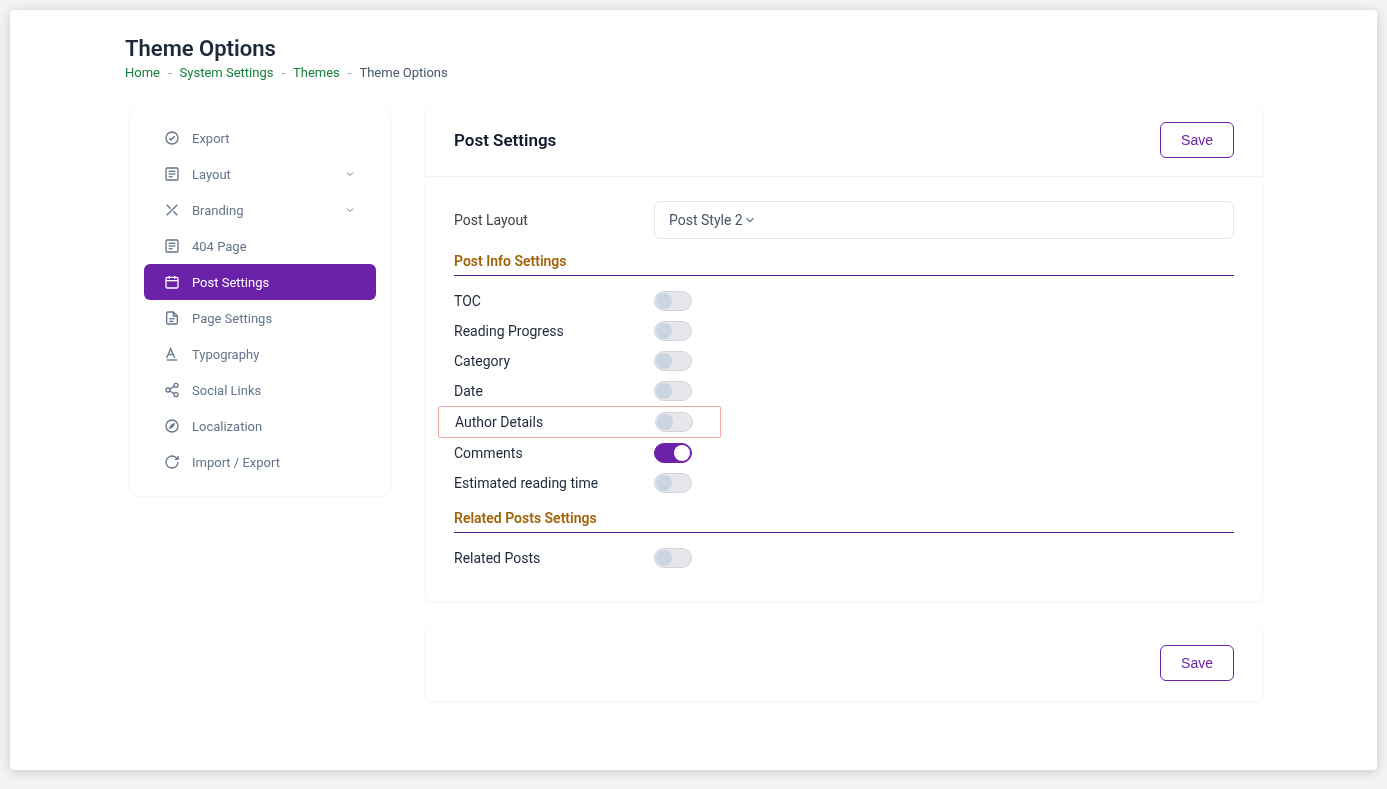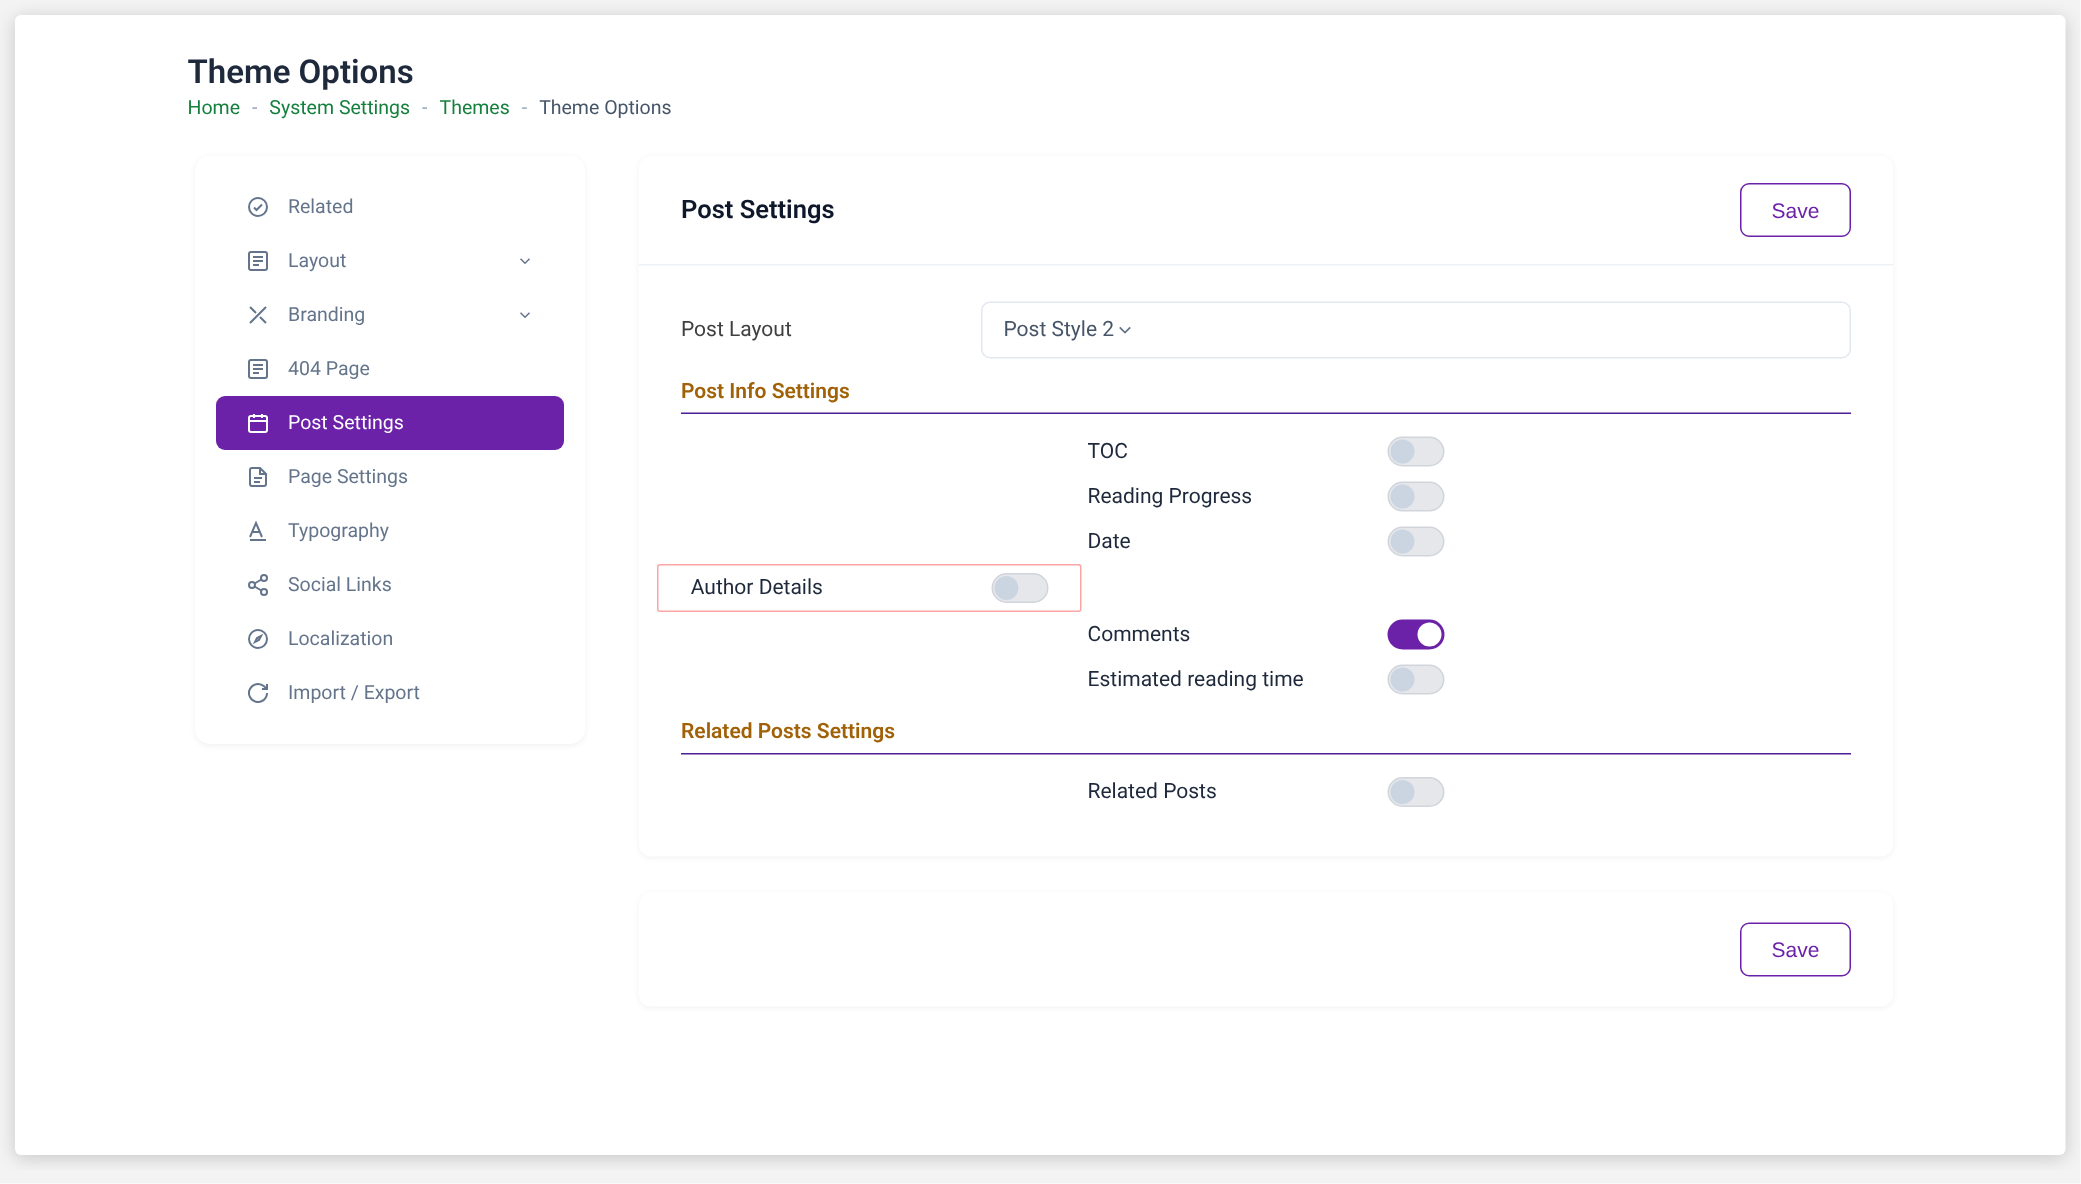--- a/index.html
+++ b/index.html
@@ -146,21 +146,20 @@
     border-bottom: 1px solid #4c1d95;
     padding-bottom: 6px;
     margin-top: 12px;
     margin-bottom: 10px;
   }
   .toggle-row {
     display: flex;
     align-items: center;
     padding: 5px 0;
     gap: 0;
-    justify-content: center;
   }
   .toggle-row.highlighted {
     border: 1px solid #fca5a5;
     border-radius: 2px;
     margin-left: -16px;
     padding-left: 16px;
     padding-right: 16px;
     width: 283px;
   }
   .toggle-label {
@@ -224,21 +223,21 @@
 
     <div class="sidebar">
 
       <div class="sidebar-item">
         <span class="icon-slot">
           <svg width="16" height="16" viewBox="0 0 24 24" fill="none" stroke="currentColor" stroke-width="2">
               <circle cx="12" cy="12" r="9"></circle>
               <path d="M8 12.5l2.5 2.5L16 9.5"></path>
             </svg>
         </span>
-        <span class="label">Related</span>
+        <span class="label">Export</span>
       </div>
 
       <div class="sidebar-item">
         <span class="icon-slot">
           <svg width="16" height="16" viewBox="0 0 24 24" fill="none" stroke="currentColor" stroke-width="2">
               <rect x="3" y="3" width="18" height="18" rx="2"></rect>
               <line x1="7" y1="8" x2="17" y2="8"></line>
               <line x1="7" y1="12" x2="17" y2="12"></line>
               <line x1="7" y1="16" x2="13" y2="16"></line>
             </svg>
@@ -378,20 +377,26 @@
               </div>
           </div>
 
           <div class="toggle-row">
             <div class="toggle-label">Reading Progress</div>
             <div class="toggle">
                 <div class="knob"></div>
               </div>
           </div>
 
+          <div class="toggle-row">
+            <div class="toggle-label">Category</div>
+            <div class="toggle">
+                <div class="knob"></div>
+              </div>
+          </div>
 
           <div class="toggle-row">
             <div class="toggle-label">Date</div>
             <div class="toggle">
                 <div class="knob"></div>
               </div>
           </div>
 
           <div class="toggle-row highlighted">
             <div class="toggle-label">Author Details</div>

